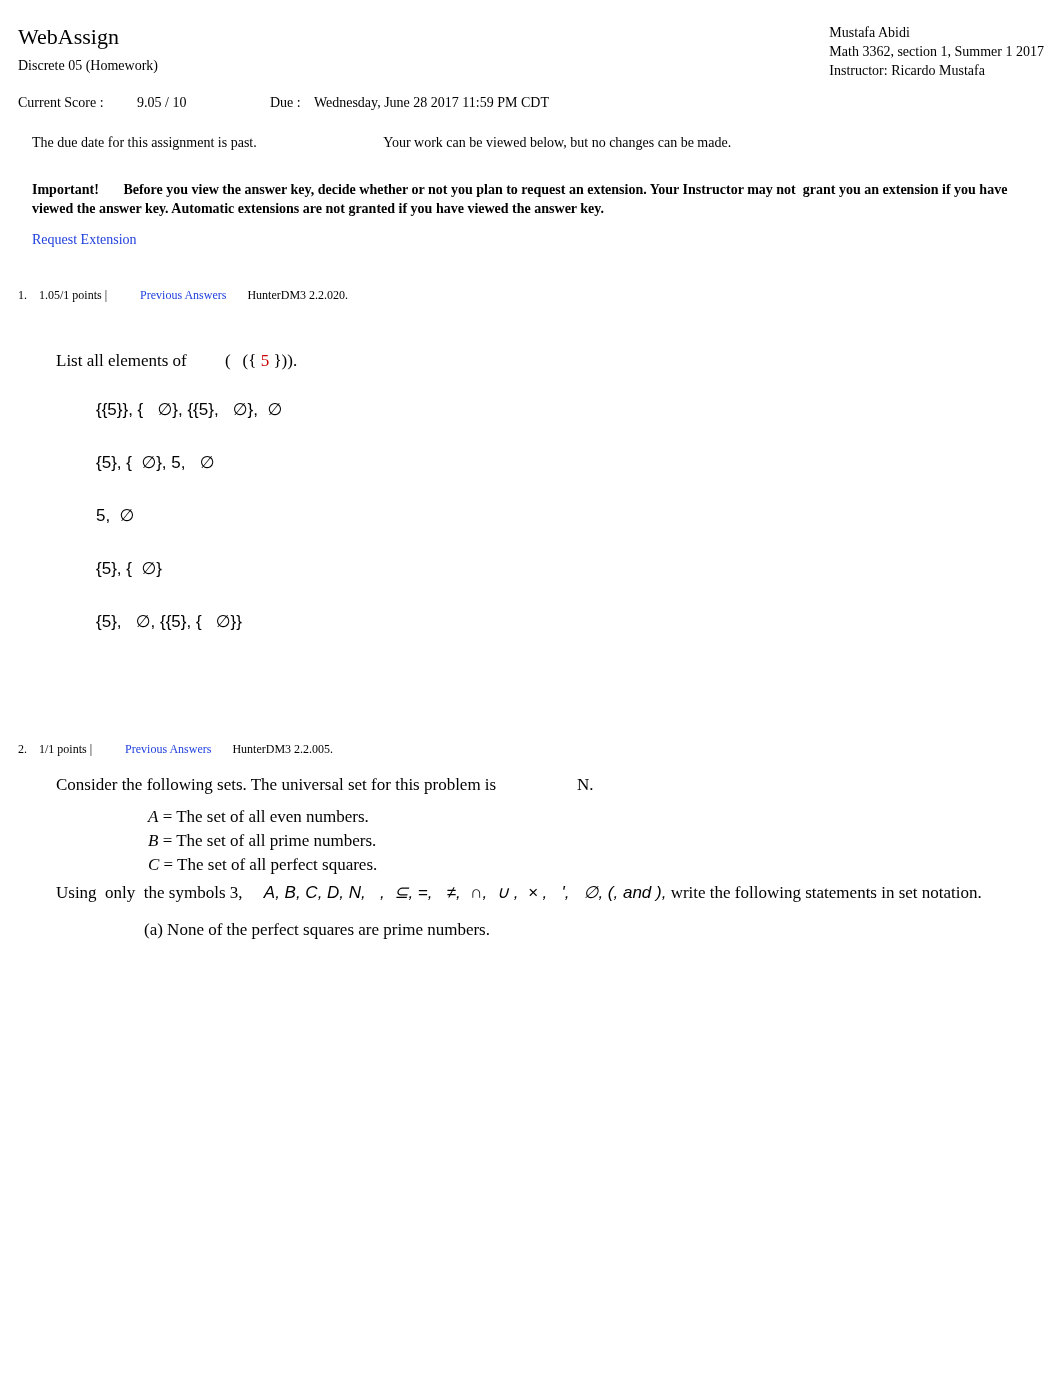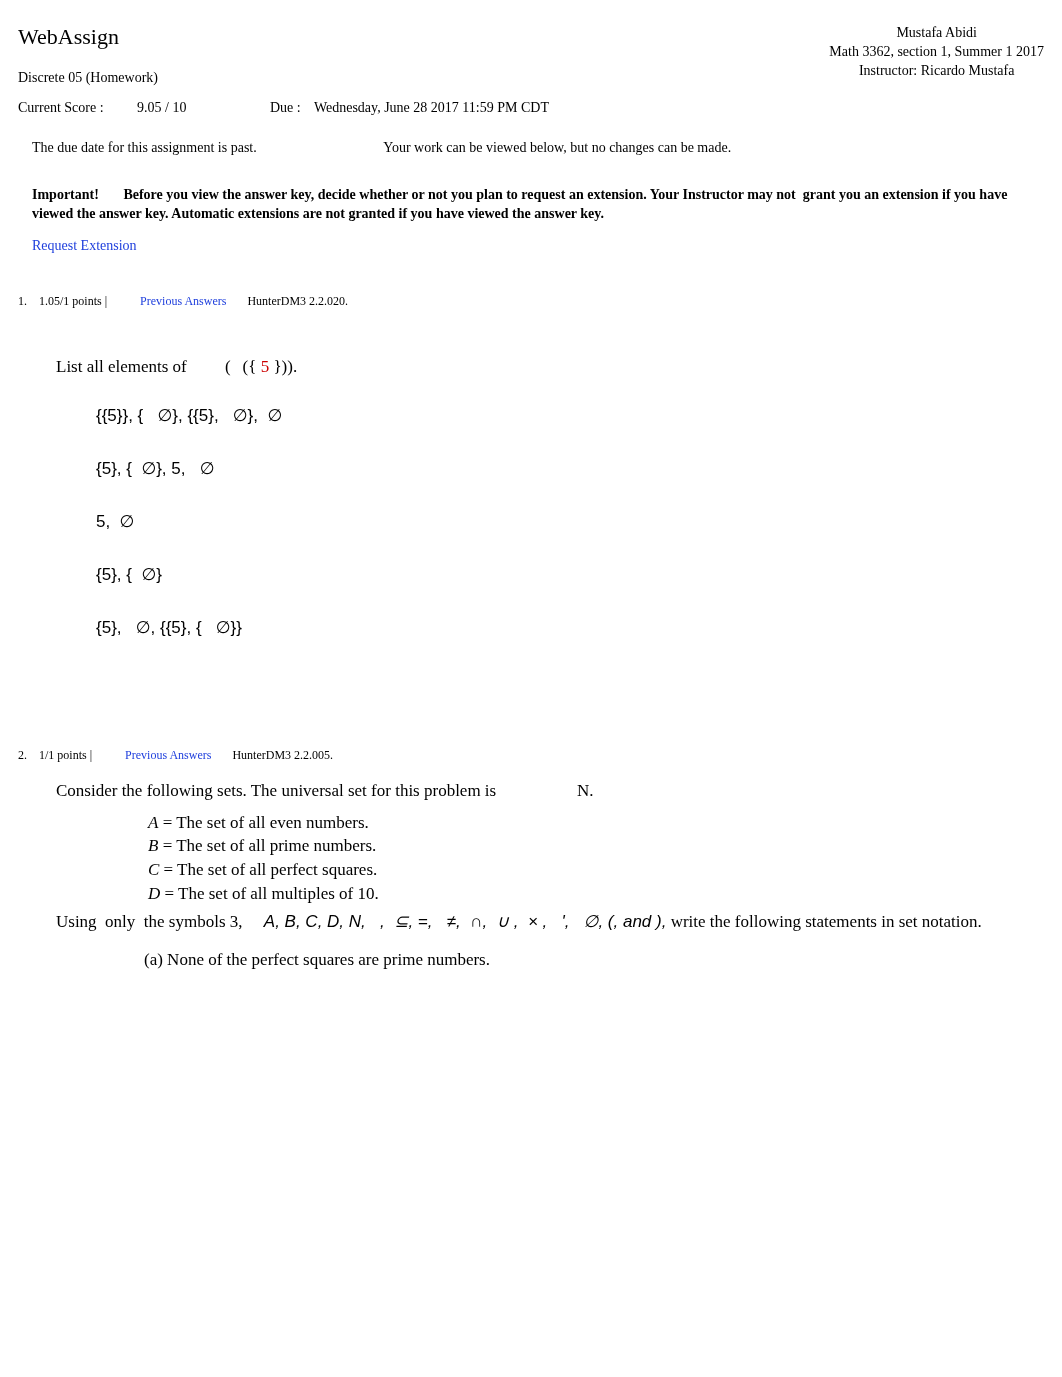--- a/index.html
+++ b/index.html
@@ -6,22 +6,22 @@
   body {
     font-family: "Times New Roman", Times, serif;
     font-size: 15px;
     color: #000;
     background: #fff;
     width: 1062px;
     padding: 24px 18px 80px 18px;
   }
   .topbar { display: flex; justify-content: space-between; align-items: flex-start; }
   .brand { font-size: 22px; font-family: Liberation Serif, serif; }
-  .subbrand { font-size: 14px; margin-top: 20px; }
-  .userbox { text-align: center; font-size: 14px; line-height: 1.35; }
+  .subbrand { font-size: 14px; margin-top: 8px; }
+  .userbox { text-align: left; font-size: 14px; line-height: 1.35; }
   .scoreline { font-size: 14px; margin-top: 14px; }
   .scoreline .lbl { margin-right: 30px; }
   .scoreline .val { margin-right: 80px; }
   .due-lbl { margin-right: 10px; }
   .banner1 { font-size: 14px; margin: 24px 0 0 14px; }
   .banner1 .gap { display: inline-block; width: 120px; }
   .notice { font-size: 14px; margin: 30px 14px 0 14px; line-height: 1.35; font-weight: bold; }
   .link { color: #2040dd; cursor: pointer; font-size: 14px; margin: 14px 0 0 14px; display: inline-block; }
   .qhdr { font-size: 12px; margin-top: 40px; }
   .qhdr .num { display: inline-block; width: 18px; }
@@ -118,21 +118,20 @@
   <div>
     <span>Consider the following sets. The universal set for this problem is </span>
     &nbsp;&nbsp;&nbsp;&nbsp;&nbsp;&nbsp;&nbsp;&nbsp;&nbsp;&nbsp;&nbsp;&nbsp;&nbsp;&nbsp;&nbsp;&nbsp;&nbsp;
     <span class="caps">N</span><span>.</span>
   </div>
 
   <div class="defs">
     <div><span class="italic">A</span><span> = The set of all even numbers.</span></div>
     <div><span class="italic">B</span><span> = The set of all prime numbers.</span></div>
     <div><span class="italic">C</span><span> = The set of all perfect squares.</span></div>
-    <div><span class="italic">D</span><span> = The set of all multiples of 10.</span></div>
   </div>
 
   <div style="margin-top:4px;">
     <span>Using&nbsp;&nbsp;only&nbsp;&nbsp;the symbols 3,&nbsp;&nbsp;&nbsp;&nbsp;&nbsp;</span><span class="italic sym">A, B, C, D, N,&nbsp;&nbsp;&nbsp;,&nbsp;&nbsp;⊆, =,&nbsp;&nbsp;&nbsp;≠,&nbsp;&nbsp;∩,&nbsp;&nbsp;∪ ,&nbsp;&nbsp;× ,&nbsp;&nbsp;&nbsp;',&nbsp;&nbsp;&nbsp;∅, (, and ),</span><span> write the following statements in set notation.</span>
   </div>
 
   <div class="subq">(a) None of the perfect squares are prime numbers.</div>
 </div>
 
 

